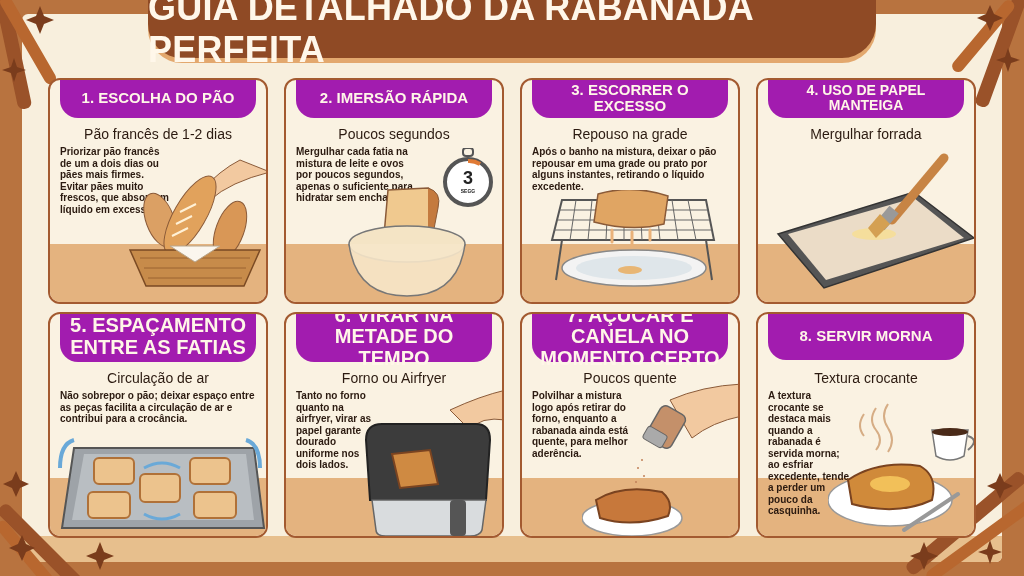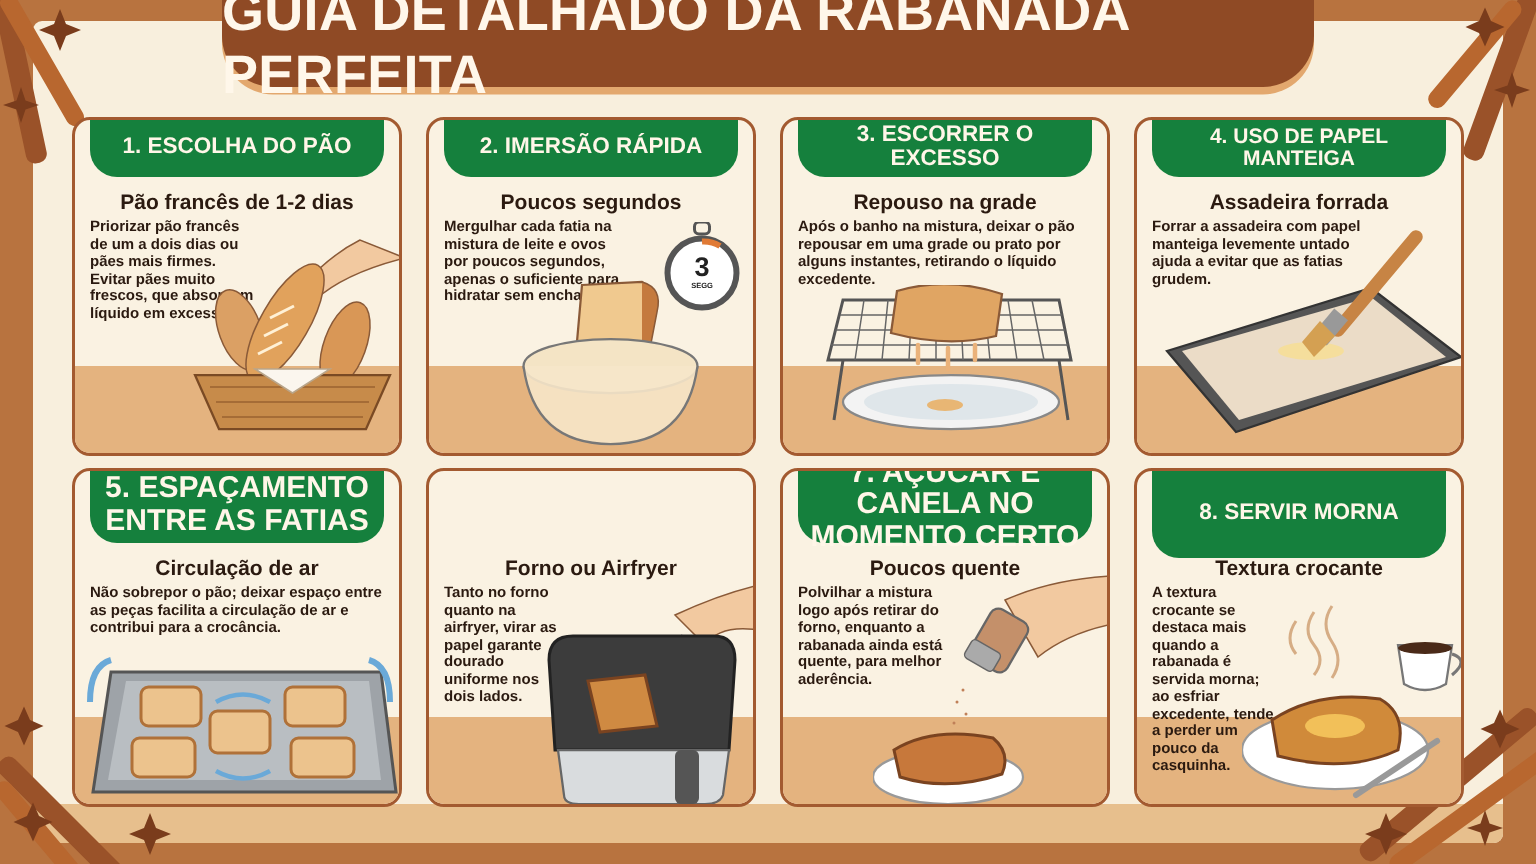--- a/index.html
+++ b/index.html
@@ -38,32 +38,32 @@
     border: 2px solid #a35a30;
     border-radius: 12px;
     overflow: hidden;
   }
   .card .table-band {
     position: absolute; left: 0; right: 0; bottom: 0; height: 58px;
     background: #e4b37f;
   }
   .card-header {
     position: absolute; left: 10px; right: 10px; top: -2px;
-    background: #15803d;
+    background: #a21caf;
     border-radius: 0 0 18px 18px;
     color: #fff6e8; font-weight: bold;
     display: flex; align-items: center; justify-content: center;
     text-align: center; line-height: 1.08;
     padding: 0 6px;
   }
   .card-header.one { height: 40px; font-size: 15px; }
   .card-header.two { height: 50px; font-size: 20px; }
   .card-subtitle {
     position: absolute; left: 0; right: 0; text-align: center;
-    font-size: 14px; font-weight: bold; color: #2b1a10;
+    font-size: 14px; font-weight: normal; color: #2b1a10;
   }
   .card-body {
     position: absolute; left: 10px; font-size: 10px; color: #2b1a10;
     line-height: 1.15; font-weight: bold;
   }
   .illus { position: absolute; }
   .corner { position: absolute; }
 </style>
 </head>
 <body>
@@ -179,22 +179,21 @@
     </g>
     <path d="M20 50 L14 90 M164 50 L170 90" stroke="#555" stroke-width="2"></path>
     <path d="M56 4 Q90 -6 126 6 L122 34 Q90 42 52 32Z" fill="#e0a563" stroke="#8a5a38" stroke-width="1.5"></path>
     <path d="M70 40 L70 52 M90 42 L90 56 M108 40 L108 50" stroke="#eab27a" stroke-width="3" stroke-linecap="round"></path>
   </svg>
 </div>
 
 <div class="card" style="left:756px;top:78px">
   <div class="table-band"></div>
   <div class="card-header one" style="font-size:14px">4. USO DE PAPEL MANTEIGA</div>
-  <div class="card-subtitle" style="top:46px">Assadeira forrada</div>
-  <div class="card-body" style="top:66px;width:140px">Forrar a assadeira com papel manteiga levemente untado ajuda a evitar que as fatias grudem.</div>
+  <div class="card-subtitle" style="top:46px">Mergulhar forrada</div>
   <svg class="illus" style="left:6px;top:70px" width="210" height="150">
     <path d="M14 84 L150 42 L210 88 L60 138Z" fill="#555" stroke="#333" stroke-width="1.5"></path>
     <path d="M24 84 L150 48 L200 88 L62 130Z" fill="#ebdcc7"></path>
     <ellipse cx="110" cy="84" rx="22" ry="6" fill="#f5de9c"></ellipse>
     <path d="M128 70 L180 8" stroke="#c78444" stroke-width="9" stroke-linecap="round"></path>
     <rect x="112" y="62" width="22" height="12" fill="#999" transform="rotate(-50 123 68)"></rect>
     <path d="M104 78 L116 64 L126 74 L112 88Z" fill="#d4a052"></path>
   </svg>
 </div>
 
@@ -215,20 +214,21 @@
     </g>
     <path d="M90 40 Q108 30 126 40" fill="none" stroke="#6aa9d8" stroke-width="3"></path>
     <path d="M90 86 Q108 96 126 86" fill="none" stroke="#6aa9d8" stroke-width="3"></path>
     <path d="M6 40 Q6 16 20 12" fill="none" stroke="#6aa9d8" stroke-width="4"></path>
     <path d="M206 40 Q206 16 192 12" fill="none" stroke="#6aa9d8" stroke-width="4"></path>
   </svg>
 </div>
 
 <div class="card" style="left:284px;top:312px">
   <div class="table-band"></div>
+  <div class="card-header two">6. VIRAR NA METADE DO TEMPO</div>
   <div class="card-subtitle" style="top:56px">Forno ou Airfryer</div>
   <div class="card-body" style="top:76px;width:76px">Tanto no forno quanto na airfryer, virar as papel garante dourado uniforme nos dois lados.</div>
   <svg class="illus" style="left:74px;top:66px" width="146" height="160">
     <path d="M90 30 Q120 16 146 10 L146 40 Q120 36 110 50Z" fill="#f2c9a0" stroke="#8a5a38" stroke-width="1"></path>
     <path d="M96 44 L60 92" stroke="#888" stroke-width="4"></path>
     <path d="M6 60 Q6 44 22 44 L116 44 Q130 44 130 60 L126 120 L10 120Z" fill="#3c3c3c" stroke="#222" stroke-width="2"></path>
     <path d="M12 120 L126 120 L122 150 Q120 156 110 156 L26 156 Q16 156 16 150Z" fill="#d9dcde" stroke="#666" stroke-width="1.5"></path>
     <rect x="90" y="120" width="16" height="36" rx="4" fill="#555"></rect>
     <path d="M32 74 L70 70 L78 104 L40 108Z" fill="#cf8a42" stroke="#7a4320" stroke-width="2"></path>
   </svg>
@@ -249,21 +249,21 @@
         <circle cx="62" cy="96" r="1"></circle>
         <circle cx="54" cy="102" r="1"></circle>
       </g>
     <ellipse cx="50" cy="138" rx="50" ry="18" fill="#fff" stroke="#999" stroke-width="1.5"></ellipse>
     <path d="M14 120 Q40 104 80 112 Q92 122 86 136 Q50 148 18 138Z" fill="#c7783b" stroke="#7a4320" stroke-width="2"></path>
   </svg>
 </div>
 
 <div class="card" style="left:756px;top:312px">
   <div class="table-band"></div>
-  <div class="card-header one" style="height:60px">8. SERVIR MORNA</div>
+  <div class="card-header one" style="height:48px">8. SERVIR MORNA</div>
   <div class="card-subtitle" style="top:56px">Textura crocante</div>
   <div class="card-body" style="top:76px;width:86px">A textura crocante se destaca mais quando a rabanada é servida morna; ao esfriar excedente, tende a perder um pouco da casquinha.</div>
   <svg class="illus" style="left:70px;top:86px" width="150" height="136">
     <path d="M48 8 Q40 20 48 30 Q56 40 48 50 M60 4 Q52 16 60 28 Q68 40 60 52 M36 14 Q28 26 36 36" fill="none" stroke="#d6ad85" stroke-width="2"></path>
     <path d="M104 30 L140 30 L136 56 Q122 64 108 56Z" fill="#fff" stroke="#777" stroke-width="1.5"></path>
     <ellipse cx="122" cy="32" rx="18" ry="4" fill="#4a2a18"></ellipse>
     <path d="M140 36 Q152 40 140 50" fill="none" stroke="#777" stroke-width="2"></path>
     <ellipse cx="62" cy="100" rx="62" ry="26" fill="#fff" stroke="#999" stroke-width="1.5"></ellipse>
     <path d="M20 80 Q50 60 92 66 Q110 76 104 100 Q70 116 24 104Z" fill="#d08a3a" stroke="#7a4320" stroke-width="2"></path>
     <ellipse cx="62" cy="84" rx="20" ry="8" fill="#f2c059"></ellipse>

